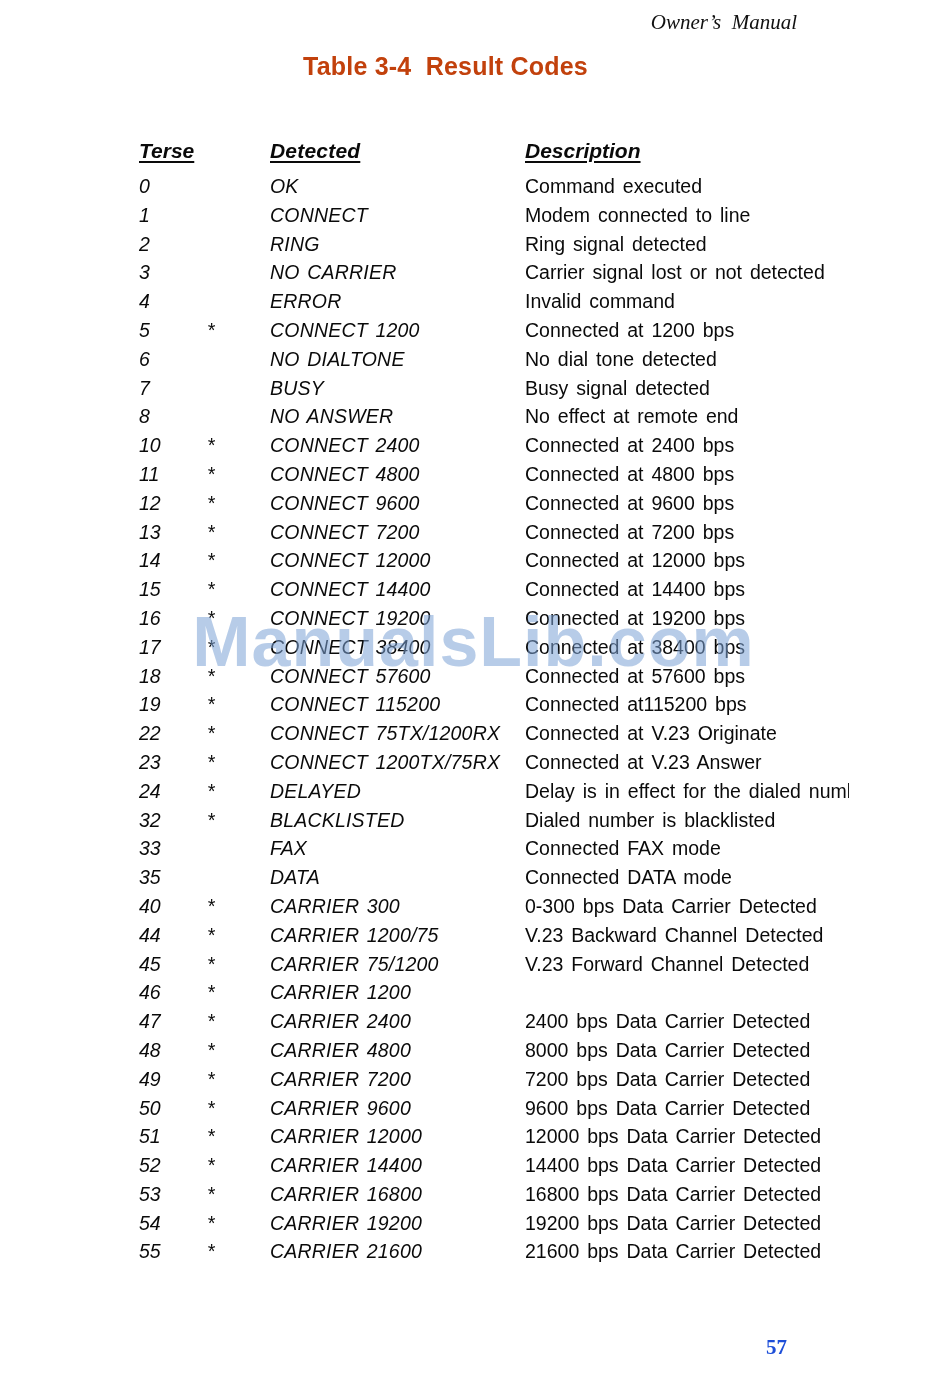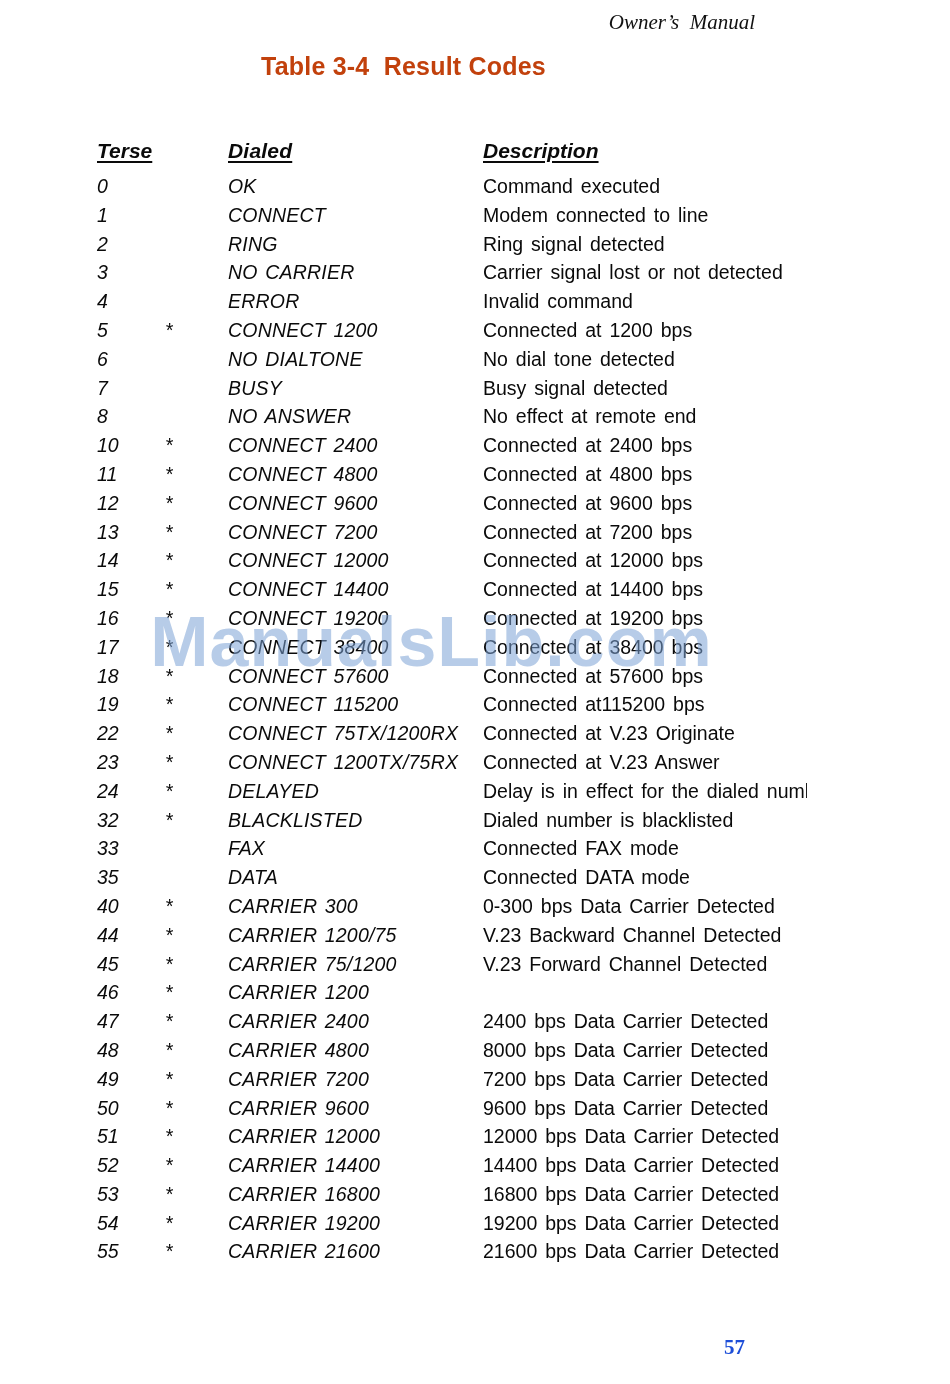--- a/index.html
+++ b/index.html
@@ -8,20 +8,21 @@
     background: #ffffff;
   }
   .page {
     position: relative;
     width: 807px;
     height: 1384px;
     background: #ffffff;
     color: #0a0a0a;
     font-family: "Liberation Sans", sans-serif;
     overflow: hidden;
+    margin-left: 42px;
   }
   .header-right {
     position: absolute;
     top: 10px;
     right: 52px;
     font-family: "Liberation Serif", serif;
     font-style: italic;
     font-size: 21px;
     color: #111;
     white-space: pre;
@@ -116,21 +117,21 @@
 <div class="page">
 
   <div class="header-right">Owner’s  Manual</div>
 
   <div class="doc-title">Table 3-4  Result Codes</div>
 
   <div class="table-wrap">
     <div class="t-row t-head">
       <span class="cell cell-terse">Terse</span>
       <span class="cell cell-flag"></span>
-      <span class="cell cell-verbose">Dialed</span>
+      <span class="cell cell-verbose">Detected</span>
       <span class="cell cell-desc">Description</span>
     </div>
     <div id="rows">
   <div class="t-row">
     <span class="cell cell-terse">0</span>
     <span class="cell cell-flag"></span>
     <span class="cell cell-verbose">OK</span>
     <span class="cell cell-desc">Command executed</span>
   </div>
 

